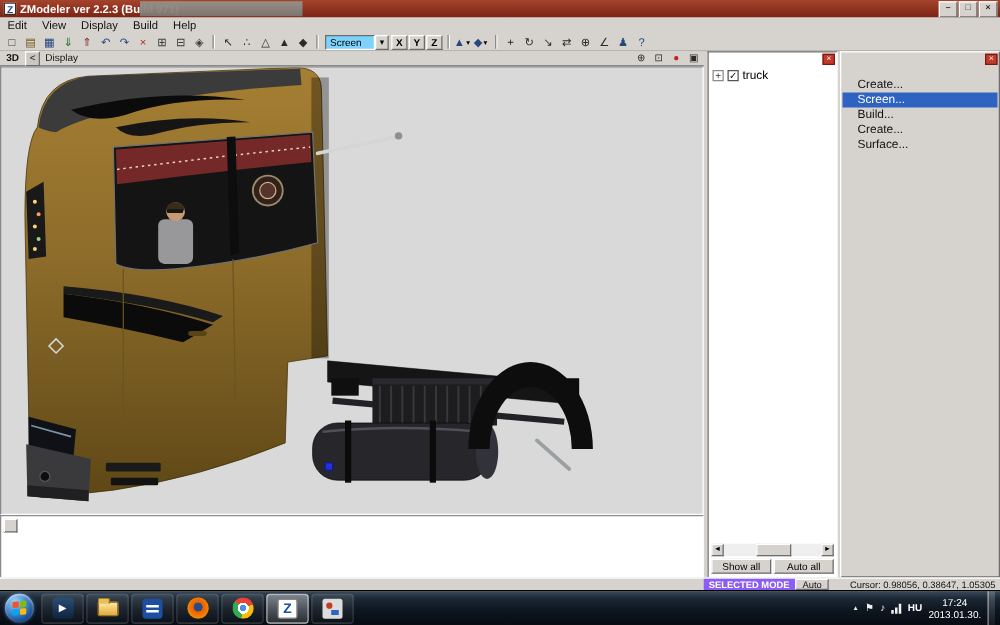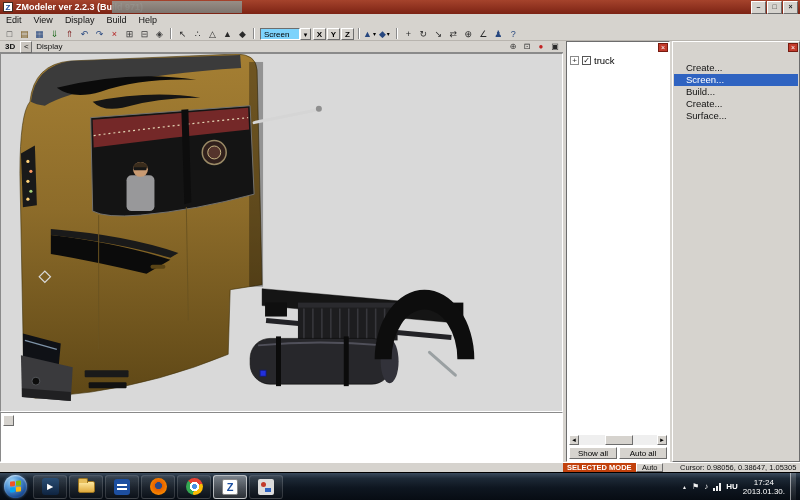--- a/index.html
+++ b/index.html
@@ -88,21 +88,21 @@
   
   #cmd-panel{position:absolute;left:672px;top:41px;width:128px;height:421px;background:#d6d3ce;
     box-sizing:border-box;}
   #cmd-list{position:absolute;left:1px;right:1px;top:20px;}
   .cmd-item{height:12px;line-height:12px;font-size:9.5px;color:#111;padding-left:12px;}
   .cmd-item.selected{background:#2f63c1;color:#fff;}
 
   
   #statusbar{position:absolute;left:0;top:462px;width:800px;height:10px;background:#d6d3ce;
     border-top:1px solid #fff;box-sizing:border-box;font-size:7.5px;}
-  #sb-mode{position:absolute;left:563px;top:0;background:#c2410c;color:#fff;font-weight:bold;
+  #sb-mode{position:absolute;left:563px;top:0;background:#8b5cf6;color:#fff;font-weight:bold;
     padding:0 4px;line-height:9px;height:9px;}
   #sb-auto{position:absolute;left:636px;top:0;background:#d6d3ce;color:#111;padding:0 5px;
     line-height:8px;height:9px;box-sizing:border-box;}
   #sb-cursor{position:absolute;left:680px;top:0;color:#111;line-height:9px;white-space:nowrap;}
 
   
   #taskbar{position:absolute;left:0;top:472px;width:800px;height:28px;
     background:linear-gradient(#3a4a5c 0%,#1d2936 20%,#0e1620 55%,#070c13 100%);
     border-top:1px solid #000;box-sizing:border-box;display:flex;align-items:center;}
   #start-orb{position:relative;width:23px;height:23px;border-radius:50%;margin:0 5px 0 4px;

